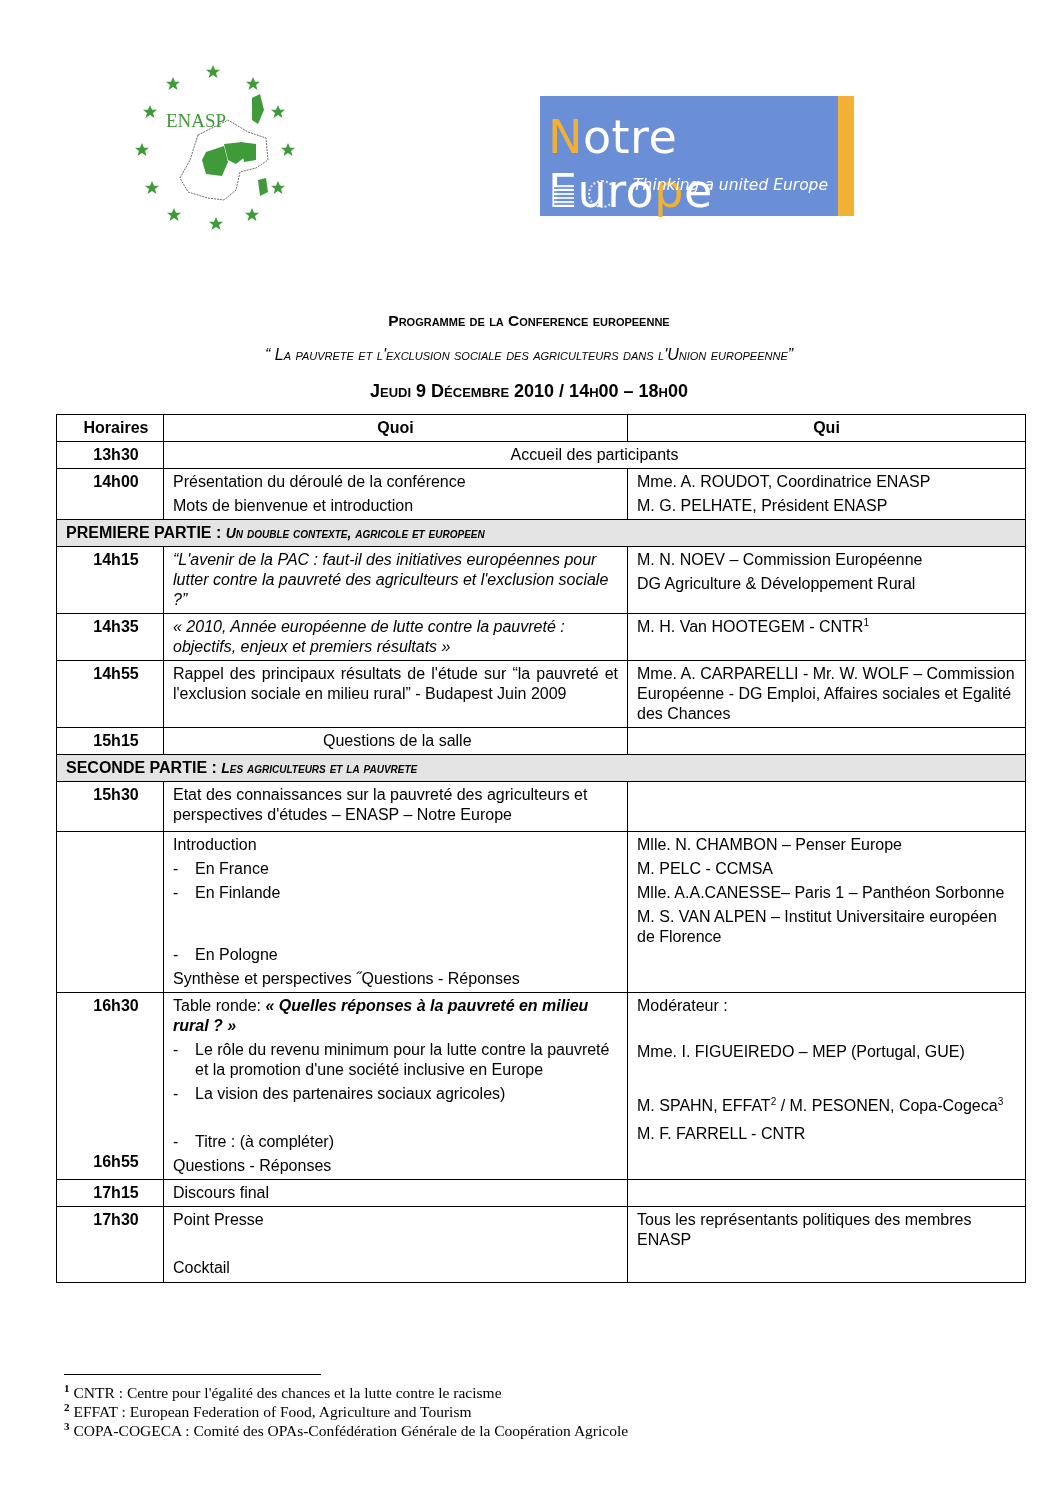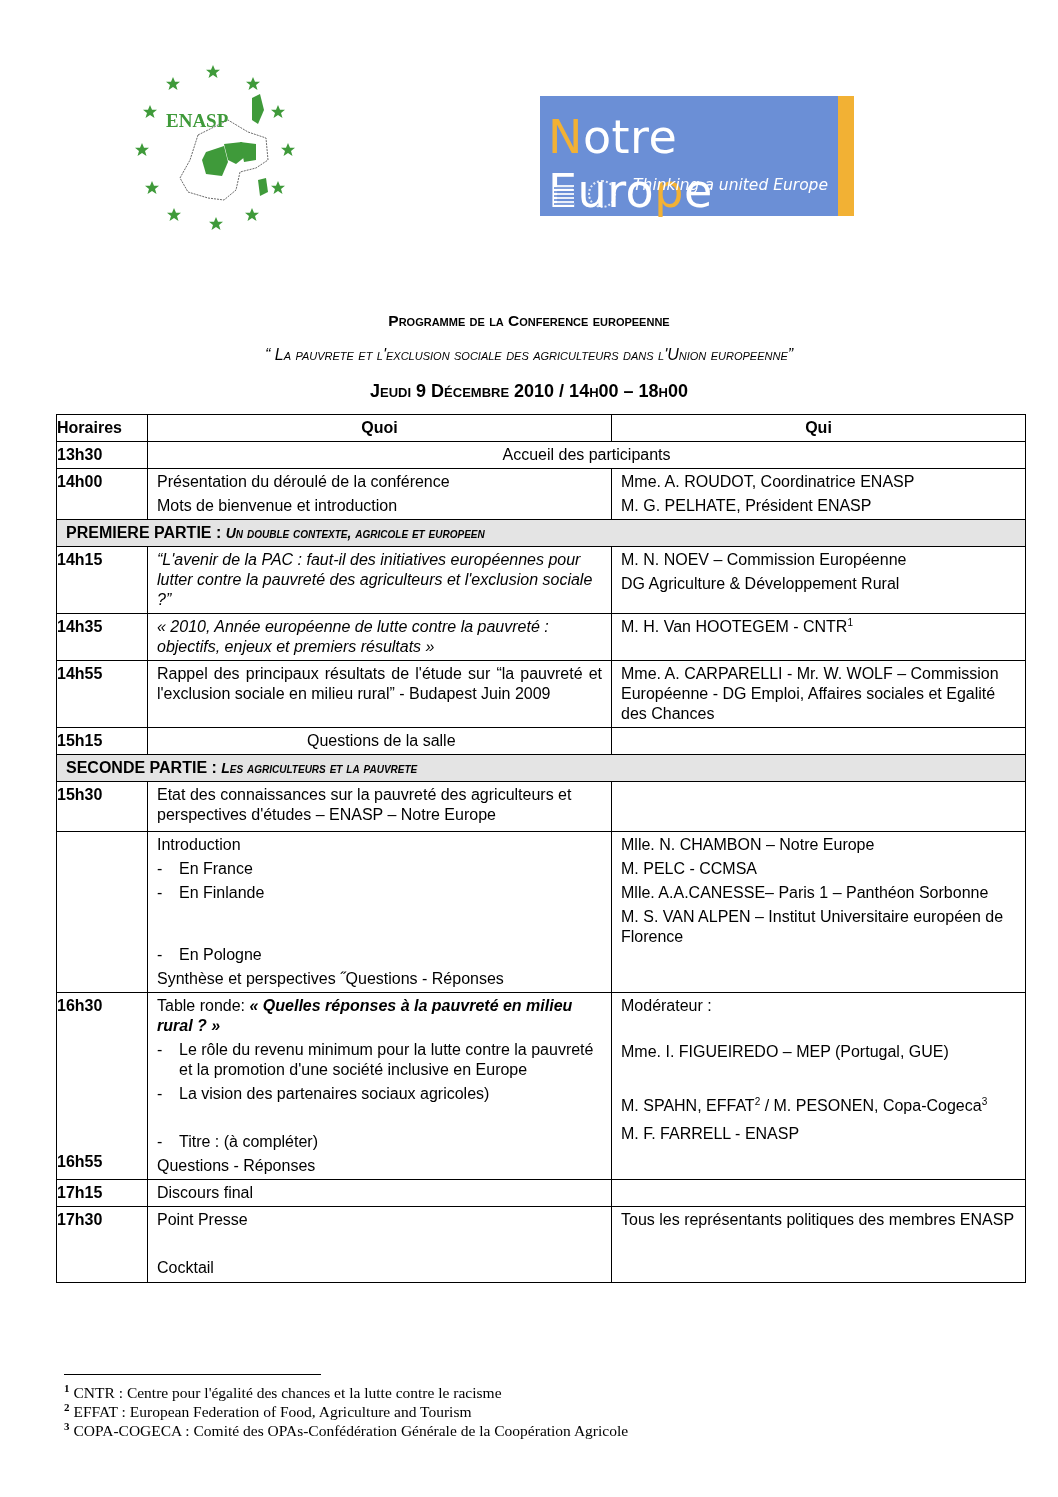--- a/index.html
+++ b/index.html
@@ -14,21 +14,21 @@
   .logo-ne .tag2 { top: 93px; margin-top: 32px; }
   .logo-ne .lines-icon { position: absolute; left: 14px; top: 89px; width: 20px; height: 20px; background: repeating-linear-gradient(#ffffff 0 2px, #6b8fd6 2px 4px); opacity: 0.85; }
   .logo-ne .stars-icon { position: absolute; left: 48px; top: 84px; width: 24px; height: 24px; border: 2px dotted #ffffff; border-radius: 50%; opacity: 0.8; }
 
   .h1 { position: absolute; left: 0; width: 1058px; text-align: center; font-weight: bold; font-size: 15.5px; top: 312px; font-variant: small-caps; }
   .h2 { position: absolute; left: 0; width: 1058px; text-align: center; font-style: italic; font-size: 16px; top: 346px; font-variant: small-caps; }
   .h3 { position: absolute; left: 0; width: 1058px; text-align: center; font-weight: bold; font-size: 18px; top: 381px; font-variant: small-caps; }
 
   table.prog { position: absolute; left: 56px; top: 414px; width: 970px; border-collapse: collapse; font-size: 16px; line-height: 20px; }
   table.prog td { border: 1.5px solid #000; vertical-align: top; padding: 3px 9px; }
-  table.prog td.time { width: 86px; text-align: left; font-weight: bold; padding-left: 0; padding-right: 4px; border-radius: 11px; }
+  table.prog td.time { width: 86px; text-align: center; font-weight: bold; padding-left: 16px; padding-right: 4px; border-radius: 11px; }
   table.prog td.quoi { width: 445px; }
   .hdr td { font-weight: bold; text-align: center; }
   .section td { background: #e4e4e4; font-weight: bold; padding: 10px 9px 14px 9px; }
   .section .sub { font-style: italic; font-variant: small-caps; font-weight: normal; font-size: 14px; font-weight: bold; }
   .it { font-style: italic; }
   .bold { font-weight: normal; }
   .bi { font-weight: bold; font-style: italic; }
   .just { text-align: justify; }
   .line { display: block; }
   .gap4 { margin-top: 4px; }
@@ -61,21 +61,21 @@
     <use href="#st" x="46" y="155"></use>
     <use href="#st" x="124" y="155"></use>
     <use href="#st" x="88" y="164"></use>
     <path d="M70 75 L100 60 L120 72 L138 78 L140 100 L128 108 L112 112 L108 130 L96 140 L80 138 L60 132 L52 118 L62 100 Z" fill="none" stroke="#444" stroke-width="0.8" stroke-dasharray="2,1"></path>
     <path d="M78 92 L96 86 L100 102 L94 116 L78 114 L74 100 Z" fill="#3f9a3a"></path>
     <path d="M96 84 L114 82 L118 96 L108 104 L100 100 Z" fill="#3f9a3a"></path>
     <path d="M112 82 L128 84 L128 100 L116 102 Z" fill="#3f9a3a"></path>
     <path d="M124 38 L132 34 L136 50 L130 64 L124 60 Z" fill="#3f9a3a"></path>
     <path d="M130 120 L138 118 L140 132 L132 136 Z" fill="#3f9a3a"></path>
   </svg>
-  <div style="position:absolute;left:38px;top:50px;font-family:'Liberation Serif',serif;font-weight:bold;font-size:19px;color:#3f9a3a;">ENASP</div>
+  <div style="position:absolute;left:38px;top:50px;font-family:'Liberation Serif',serif;font-weight:normal;font-size:19px;color:#3f9a3a;">ENASP</div>
 </div>
 
 <div class="logo-ne">
   <div class="title"><span class="acc">N</span><span>otre Euro</span><span class="acc">p</span><span>e</span></div>
   <div class="lines-icon"></div>
   <div class="stars-icon"></div>
   <div class="tag tag1">Thinking a united Europe</div>
   <div class="tag tag2">Penser l'unité européenne</div>
   <div class="bar"></div>
 </div>
@@ -143,21 +143,21 @@
   <tr>
     <td class="time"></td>
     <td class="quoi">
       <span class="line">Introduction</span>
       <span class="dash gap4"><span class="d">-</span><span>En France</span></span>
       <span class="dash gap4"><span class="d">-</span><span>En Finlande</span></span>
       <span class="dash" style="margin-top:42px"><span class="d">-</span><span>En Pologne</span></span>
       <span class="line gap4">Synthèse et perspectives ˝Questions - Réponses</span>
     </td>
     <td>
-      <span class="line">Mlle. N. CHAMBON – Notre Europe</span>
+      <span class="line">Mlle. N. CHAMBON – Penser Europe</span>
       <span class="line gap4">M. PELC - CCMSA</span>
       <span class="line gap4">Mlle. A.A.CANESSE– Paris 1 – Panthéon Sorbonne</span>
       <span class="line gap4">M. S. VAN ALPEN – Institut Universitaire européen de Florence</span>
     </td>
   </tr>
   <tr>
     <td class="time">
       <span class="line">16h30</span>
       <span class="line" style="margin-top:136px">16h55</span>
     </td>
@@ -165,21 +165,21 @@
       <span class="line"><span class="bold">Table ronde: </span><span class="bi">« Quelles réponses à la pauvreté en milieu rural ? »</span></span>
       <span class="dash gap4"><span class="d">-</span><span>Le rôle du revenu minimum pour la lutte contre la pauvreté et la promotion d'une société inclusive en Europe</span></span>
       <span class="dash gap4"><span class="d">-</span><span>La vision des partenaires sociaux agricoles)</span></span>
       <span class="dash" style="margin-top:28px"><span class="d">-</span><span>Titre : (à compléter)</span></span>
       <span class="line gap4">Questions - Réponses</span>
     </td>
     <td>
       <span class="line">Modérateur :</span>
       <span class="line" style="margin-top:26px">Mme. I. FIGUEIREDO – MEP (Portugal, GUE)</span>
       <span class="line" style="margin-top:34px"><span>M. SPAHN, EFFAT</span><sup>2</sup><span> / M. PESONEN, Copa-Cogeca</span><sup>3</sup></span>
-      <span class="line" style="margin-top:8px">M. F. FARRELL - ENASP</span>
+      <span class="line" style="margin-top:8px">M. F. FARRELL - CNTR</span>
     </td>
   </tr>
   <tr>
     <td class="time">17h15</td>
     <td class="quoi">Discours final</td>
     <td></td>
   </tr>
   <tr>
     <td class="time">17h30</td>
     <td class="quoi" style="padding-bottom:4px">

